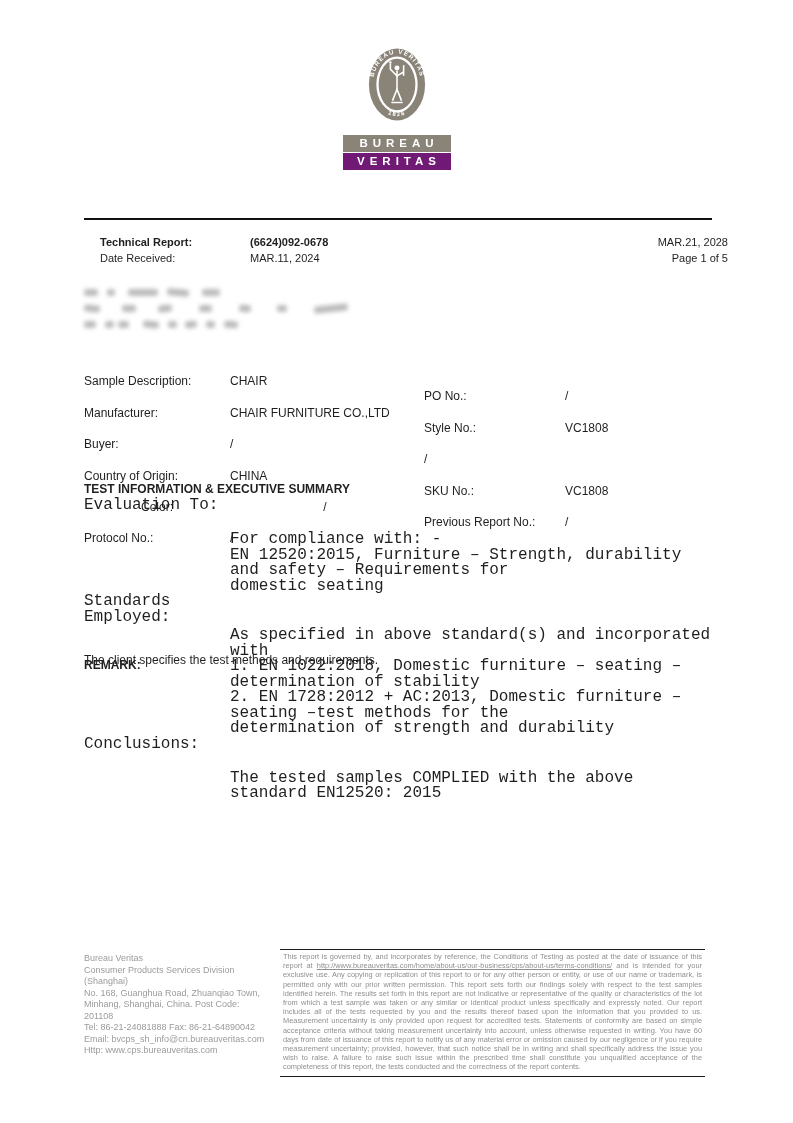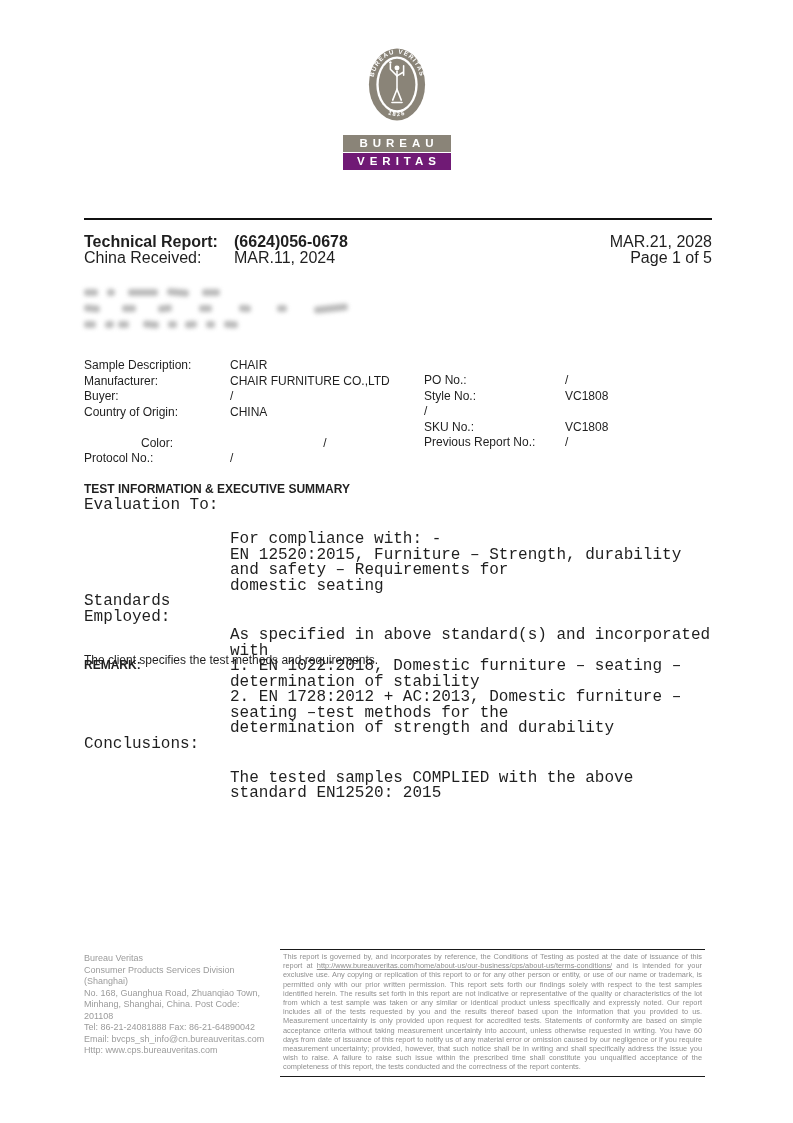--- a/index.html
+++ b/index.html
@@ -22,37 +22,37 @@
   .logo-box {
     width:108px; height:17px; line-height:17px;
     color:#ffffff; font-weight:bold; font-size:11.5px; letter-spacing:5px;
     text-align:center; text-indent:5px; margin:0 auto;
   }
   .logo-box-gray { background:#8a8478; margin-bottom:1px; }
   .logo-box-red  { background:#701a75; }
 
   
   .topline { position:absolute; left:84px; top:218px; width:628px; height:2px; background:#111; }
-  .header-grid { position:absolute; left:84px; top:234px; width:628px; font-size:16px; line-height:16px; }
+  .header-grid { position:absolute; left:100px; top:234px; width:628px; font-size:11px; line-height:16px; }
   .header-row { display:flex; }
   .hcol1 { width:150px; }
   .hcol2 { flex:1; }
   .hcol3 { width:150px; text-align:right; }
   .bold { font-weight:bold; }
 
   
   .redacted { position:absolute; left:84px; top:283px; width:390px; filter:blur(2.2px); opacity:.6; }
   .red-row { height:16px; white-space:nowrap; }
   .blob { display:inline-block; height:7px; border-radius:3px; background:#8d8d8d; vertical-align:middle; }
   .tilt1 { transform:rotate(-6deg); } .tilt2 { transform:rotate(5deg); }
 
   
   .sample-left  { position:absolute; left:84px;  top:358px; width:336px; font-size:12px; line-height:15.5px; }
   .sample-right { position:absolute; left:424px; top:373px; width:290px; font-size:12px; line-height:15.5px; }
-  .info-row { display:flex; align-items:flex-start; }
+  .info-row { display:flex; align-items:flex-start;margin-top:16px; }
   .info-row .lbl  { width:146px; flex:none; white-space:pre-line; }
   .sample-right .lbl { width:141px; }
   .info-row .val { flex:1; }
   .gap-above { margin-top:15.5px;text-align:center; }
 
   
   .section-heading { position:absolute; left:84px; font-size:12px; font-weight:bold; }
   .summary-rows { position:absolute; left:84px; top:498px; width:630px; font-size:16px; line-height:15.5px;font-family:Liberation Mono, monospace; }
   .sum-row { display:flex; align-items:flex-start; }
   .sum-row .lbl { width:146px; flex:none; }
@@ -107,25 +107,25 @@
     </svg>
     <div class="logo-box logo-box-gray">BUREAU</div>
     <div class="logo-box logo-box-red">VERITAS</div>
   </div>
 
   <div class="topline"></div>
 
   <div class="header-grid">
     <div class="header-row">
       <span class="hcol1 bold">Technical Report:</span>
-      <span class="hcol2 bold">(6624)056-0678</span>
+      <span class="hcol2 bold">(6624)092-0678</span>
       <span class="hcol3">MAR.21, 2028</span>
     </div>
     <div class="header-row">
-      <span class="hcol1">China Received:</span>
+      <span class="hcol1">Date Received:</span>
       <span class="hcol2">MAR.11, 2024</span>
       <span class="hcol3">Page 1 of 5</span>
     </div>
   </div>
 
   <div class="redacted">
     <div class="red-row">
       <span class="blob" style="width:14px"></span>&nbsp;&nbsp;<span class="blob tilt1" style="width:8px"></span>&nbsp;&nbsp;&nbsp;<span class="blob" style="width:30px"></span>&nbsp;&nbsp;<span class="blob tilt2" style="width:22px"></span>&nbsp;&nbsp;&nbsp;<span class="blob" style="width:18px"></span>
     </div>
     <div class="red-row">

